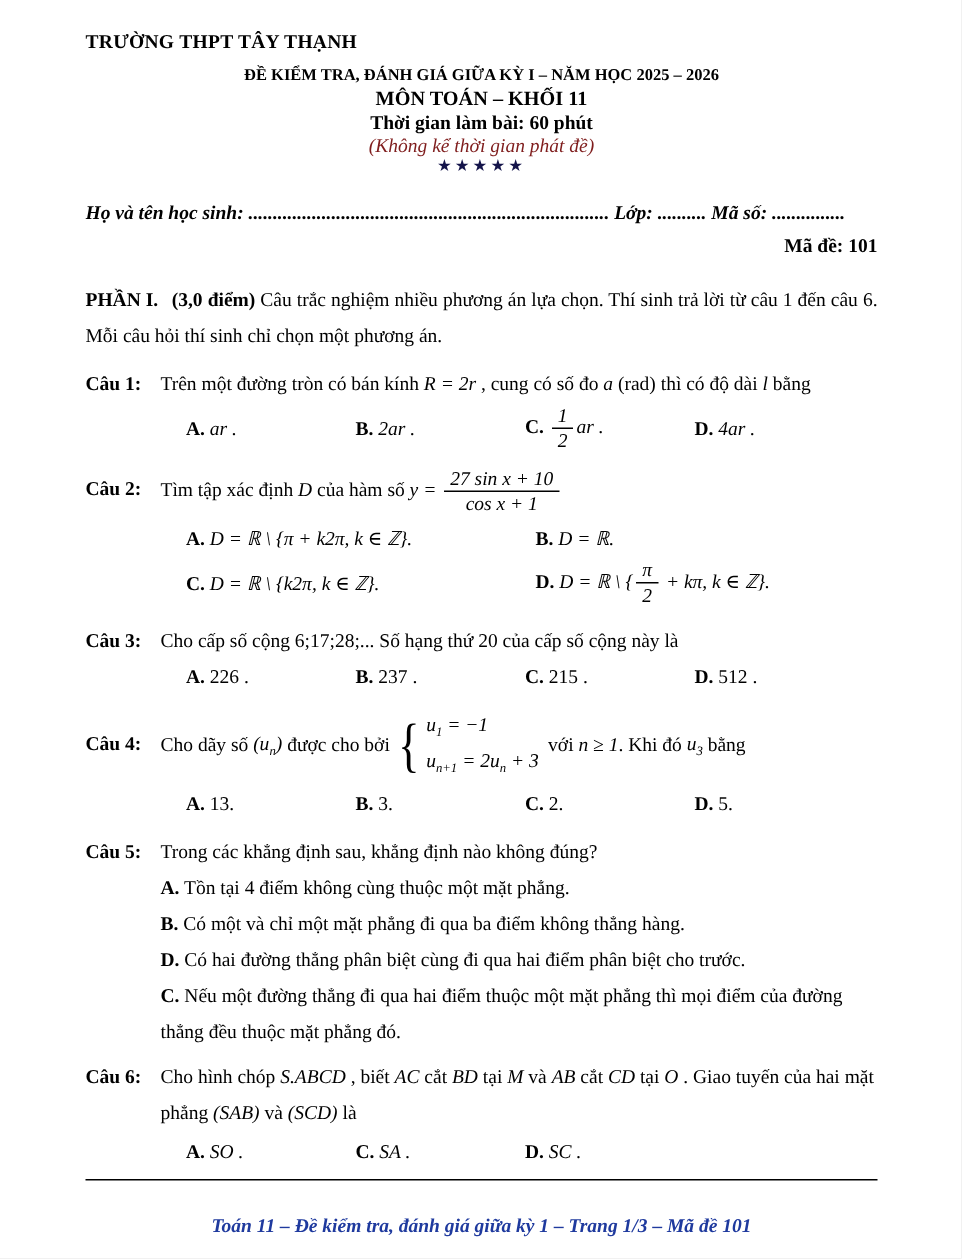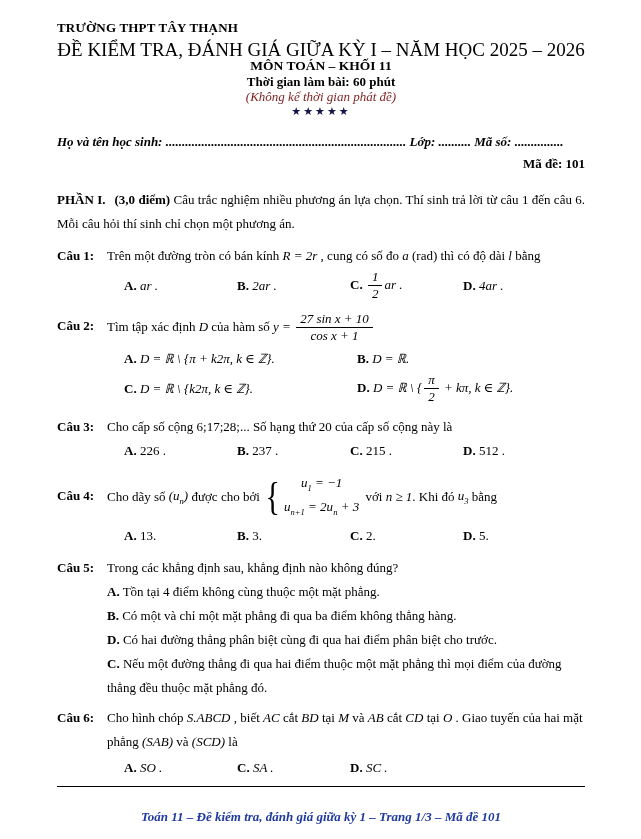--- a/index.html
+++ b/index.html
@@ -6,21 +6,21 @@
   html,body { background:#e8e8e8; }
   .page {
     width:641px; height:839px; margin:0 auto; background:#ffffff;
     position:relative; color:#000;
     font-family:"Liberation Serif","DejaVu Serif",serif;
     font-size:13px; overflow:hidden;
     padding:20px 56px 0 57px;
   }
   .school { font-weight:bold; font-size:13px; letter-spacing:.2px; }
   .head { text-align:center; margin-top:6px; }
-  .title1 { font-weight:normal; font-size:19px; line-height:16px; }
+  .title1 { font-weight:bold; font-size:11px; line-height:16px; }
   .title2 { font-weight:bold; font-size:13.5px; line-height:16px; }
   .duration { font-weight:bold; font-size:13px; line-height:15px; }
   .note { font-style:italic; color:#7f1d1d; font-size:13px; line-height:15px; }
   .stars { color:#14144a; font-size:11px; letter-spacing:2px; line-height:14px; }
   .student-line {
     margin-top:16px; font-weight:bold; font-style:italic; font-size:13px;
     white-space:nowrap; overflow:hidden; line-height:16px;
   }
   .exam-code { margin-top:6px; text-align:right; font-weight:bold; font-size:13px; }
   .part { margin-top:16px; line-height:24px; text-align:justify; }
@@ -37,21 +37,21 @@
   .opts-4 .opt:last-child { width:auto; }
   .opts-2 .opt:first-child { width:233px; }
   .opts-v { margin-left:50px; }
   .optline { line-height:24px; }
   .frac { display:inline-block; vertical-align:middle; text-align:center; line-height:1.1; margin:0 2px; font-style:italic; }
   .frac .fnum { display:block; padding:0 4px 1px; border-bottom:1px solid #000; }
   .frac .fden { display:block; padding:1px 4px 0; }
   .system { display:inline-flex; align-items:center; vertical-align:middle; margin:0 3px; }
   .sbrace { font-size:40px; line-height:38px; font-weight:400; margin-right:2px; transform:scaleX(.75); display:inline-block; }
   .sys-col { display:inline-block; text-align:left; }
-  .sline { display:block; line-height:19px; font-style:italic;text-align:center; }
+  .sline { display:block; line-height:19px; font-style:italic; }
   sub { font-size:8.5px; font-style:italic; }
   .mt6 { margin-top:6px; } .mt8 { margin-top:8px; } .mt10 { margin-top:10px; }
   .mt2 { margin-top:2px; } .mt4 { margin-top:4px; } .mt0 { margin-top:0; }
   .footer {
     position:absolute; left:57px; right:56px; bottom:14px;
     border-top:1.5px solid #000; text-align:center; padding-top:22px;
     font-weight:bold; font-style:italic; color:#1f3a9e; font-size:13px;
   }
 </style>
 </head>

